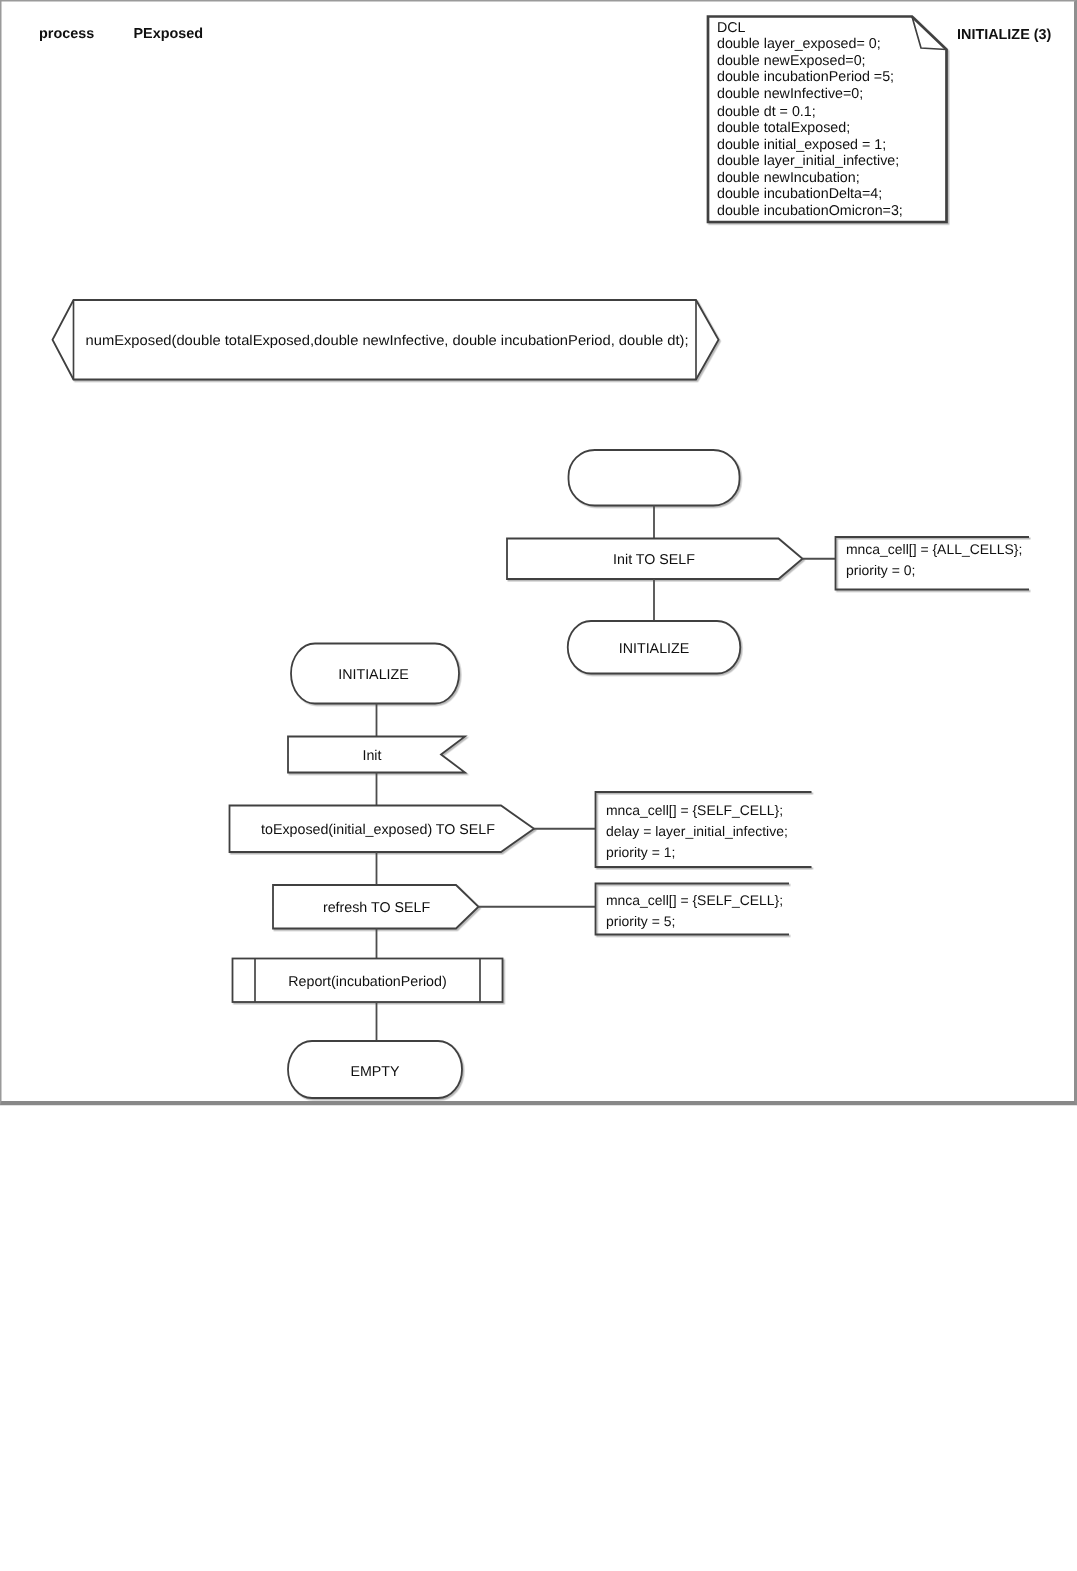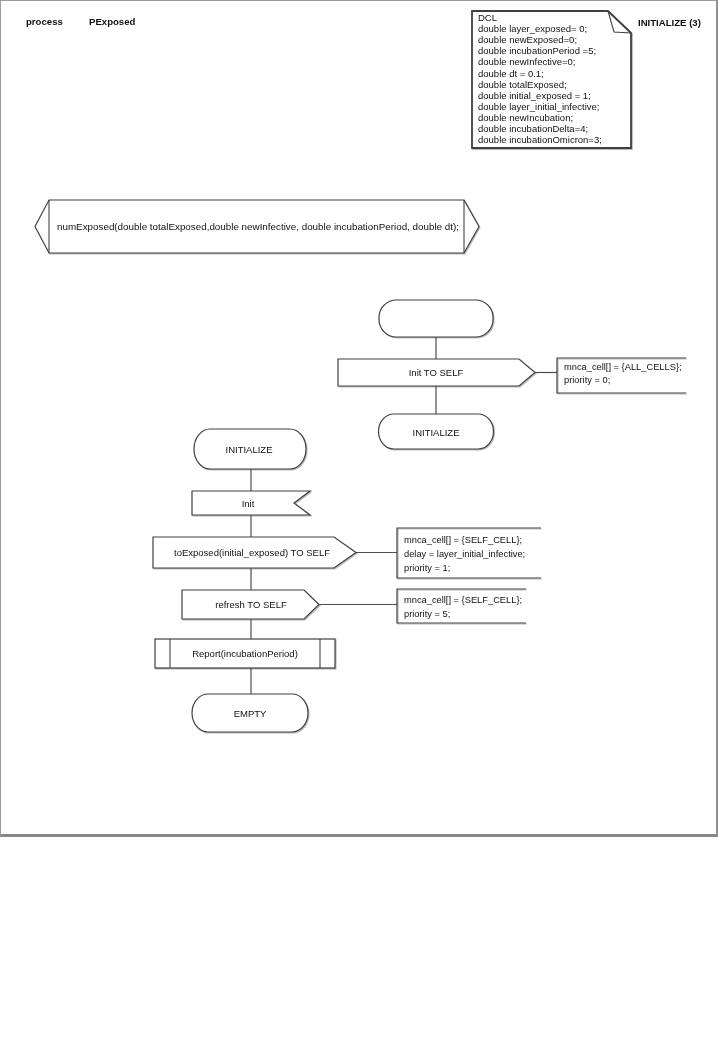--- a/index.html
+++ b/index.html
@@ -1,18 +1,18 @@
 <!DOCTYPE html>
 <html><head>
 <meta charset="utf-8">
 <style>
   html,body { margin:0; padding:0; background:#ffffff; }
   .page {
     position:relative;
-    width:718px; height:837px;
+    width:718px; height:737px;
     box-sizing:border-box;
     background:#ffffff;
     border-top:1px solid #9a9a9a;
     border-left:1px solid #9a9a9a;
     border-right:2px solid #8f8f8f;
     border-bottom:3px solid #888888;
     overflow:hidden;
     font-family:"Liberation Sans", sans-serif;
   }
   svg { position:absolute; left:0; top:0; }

